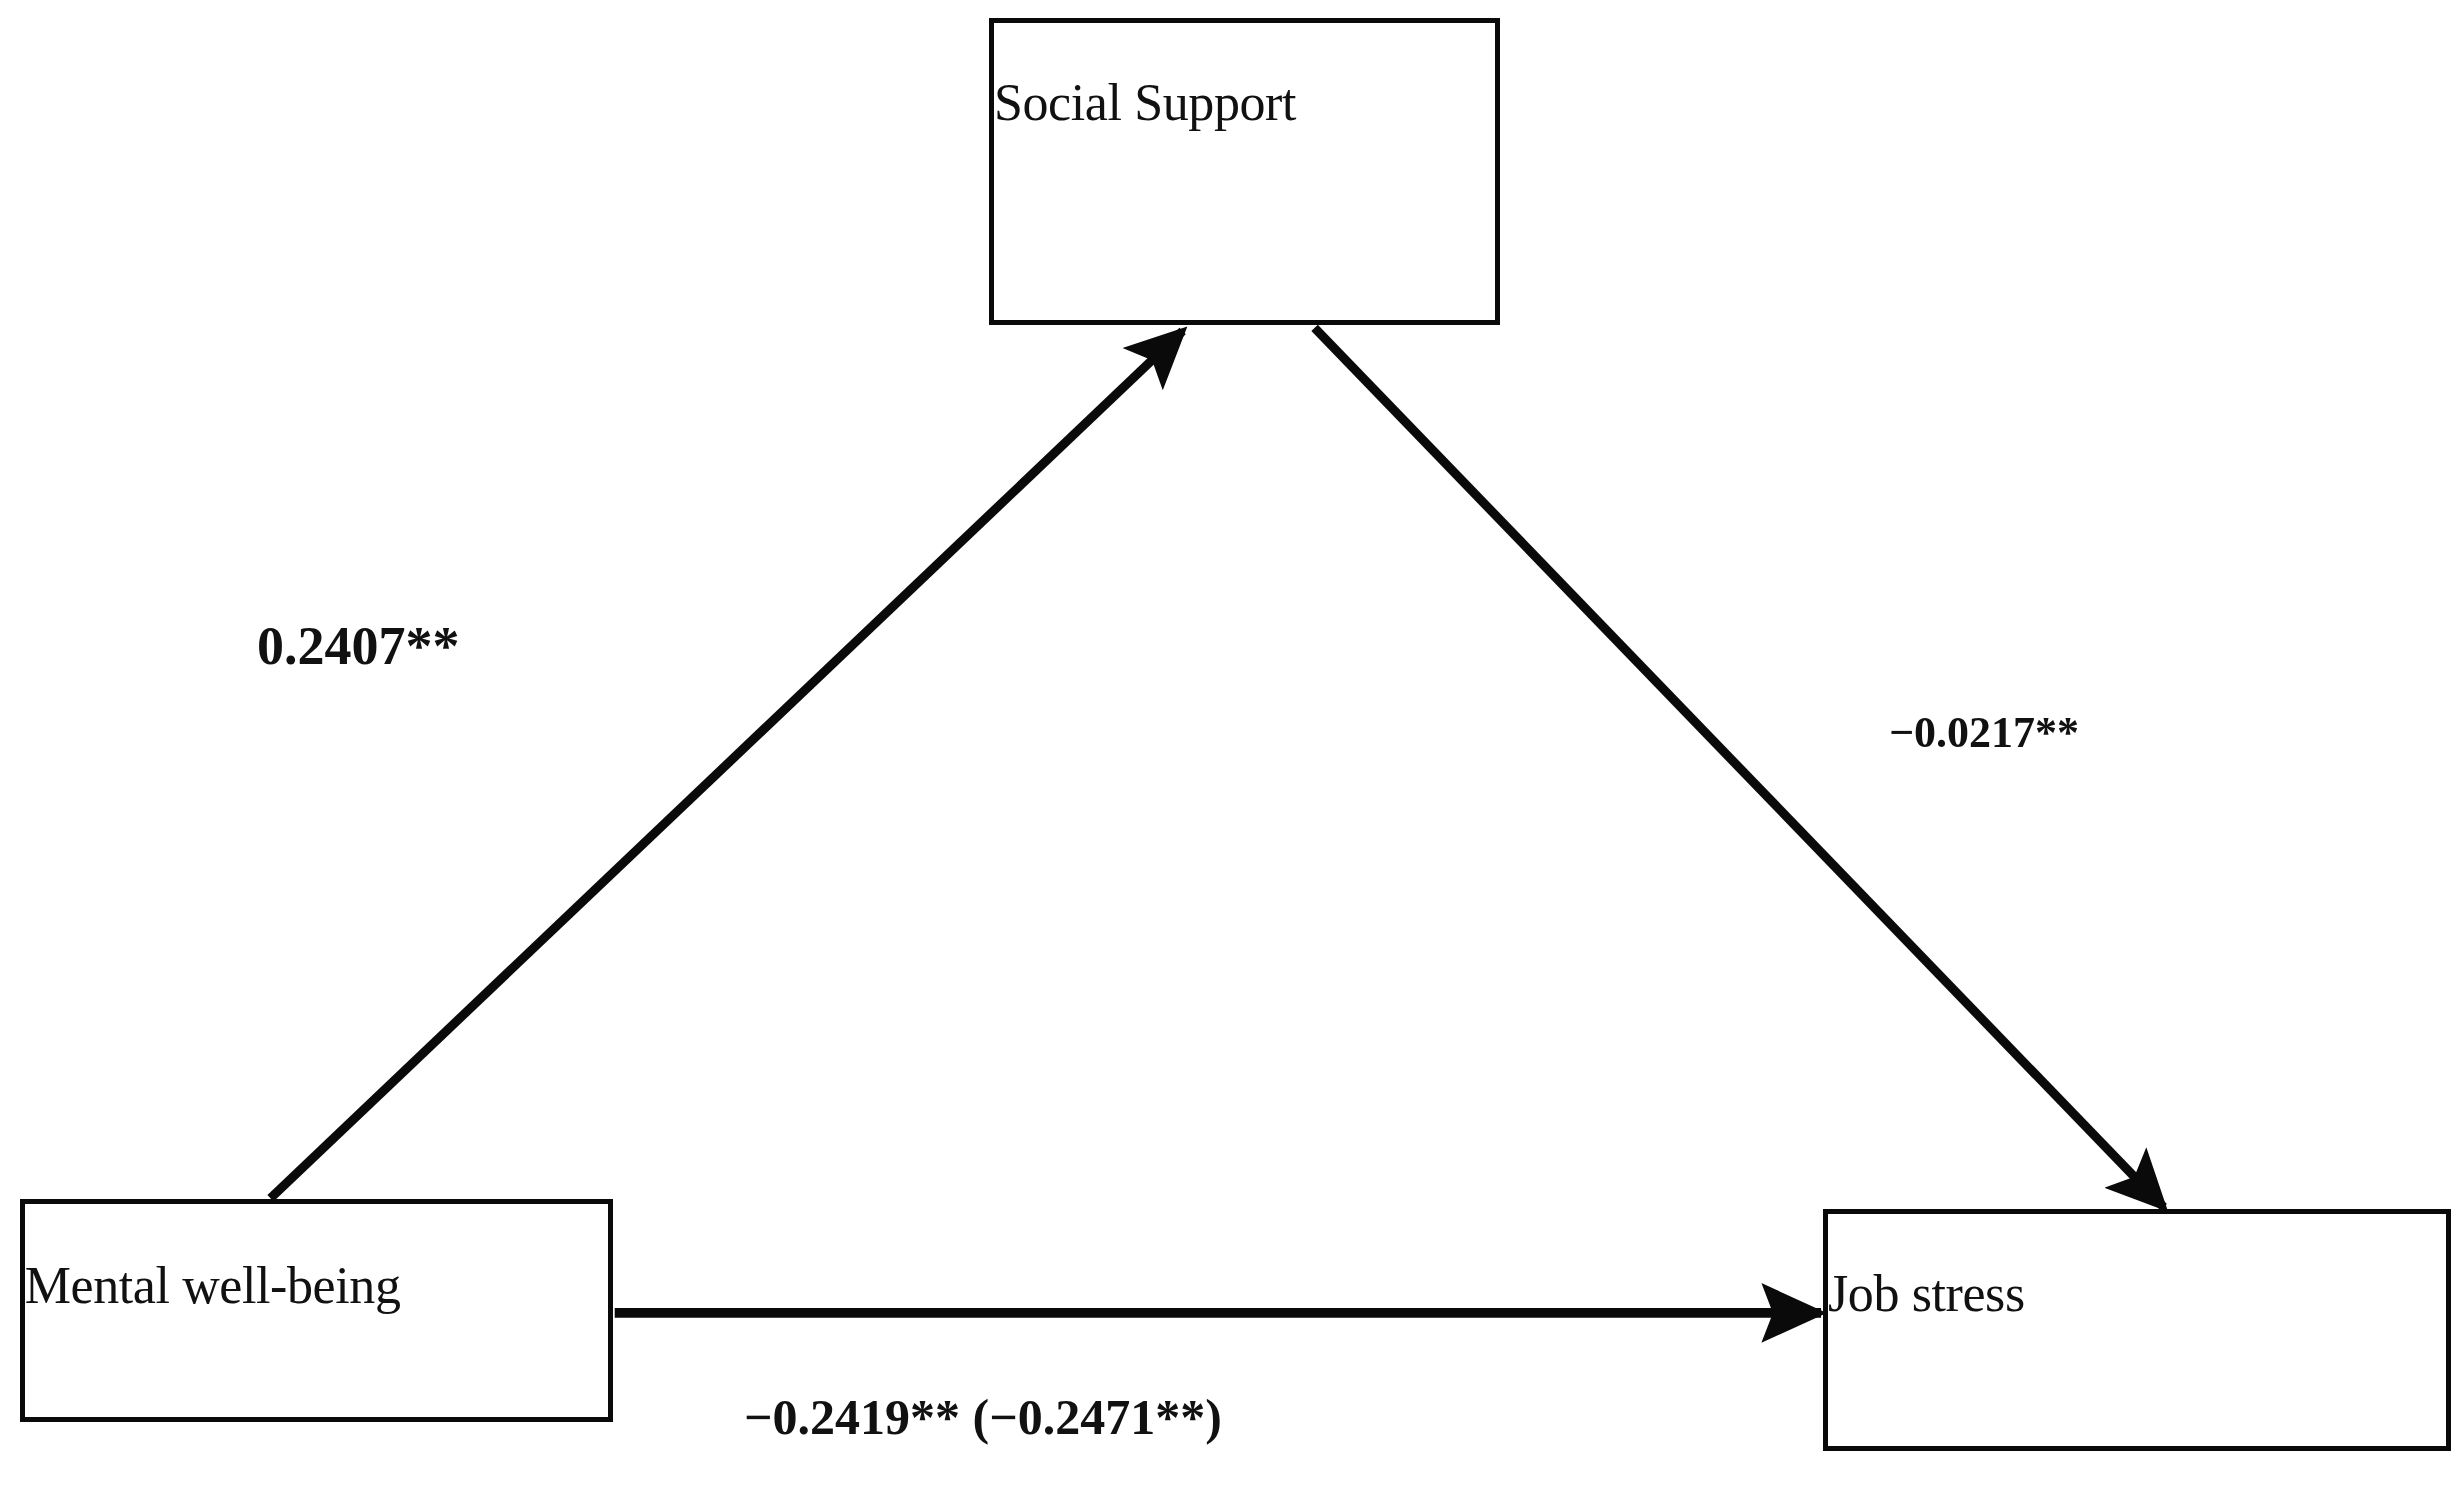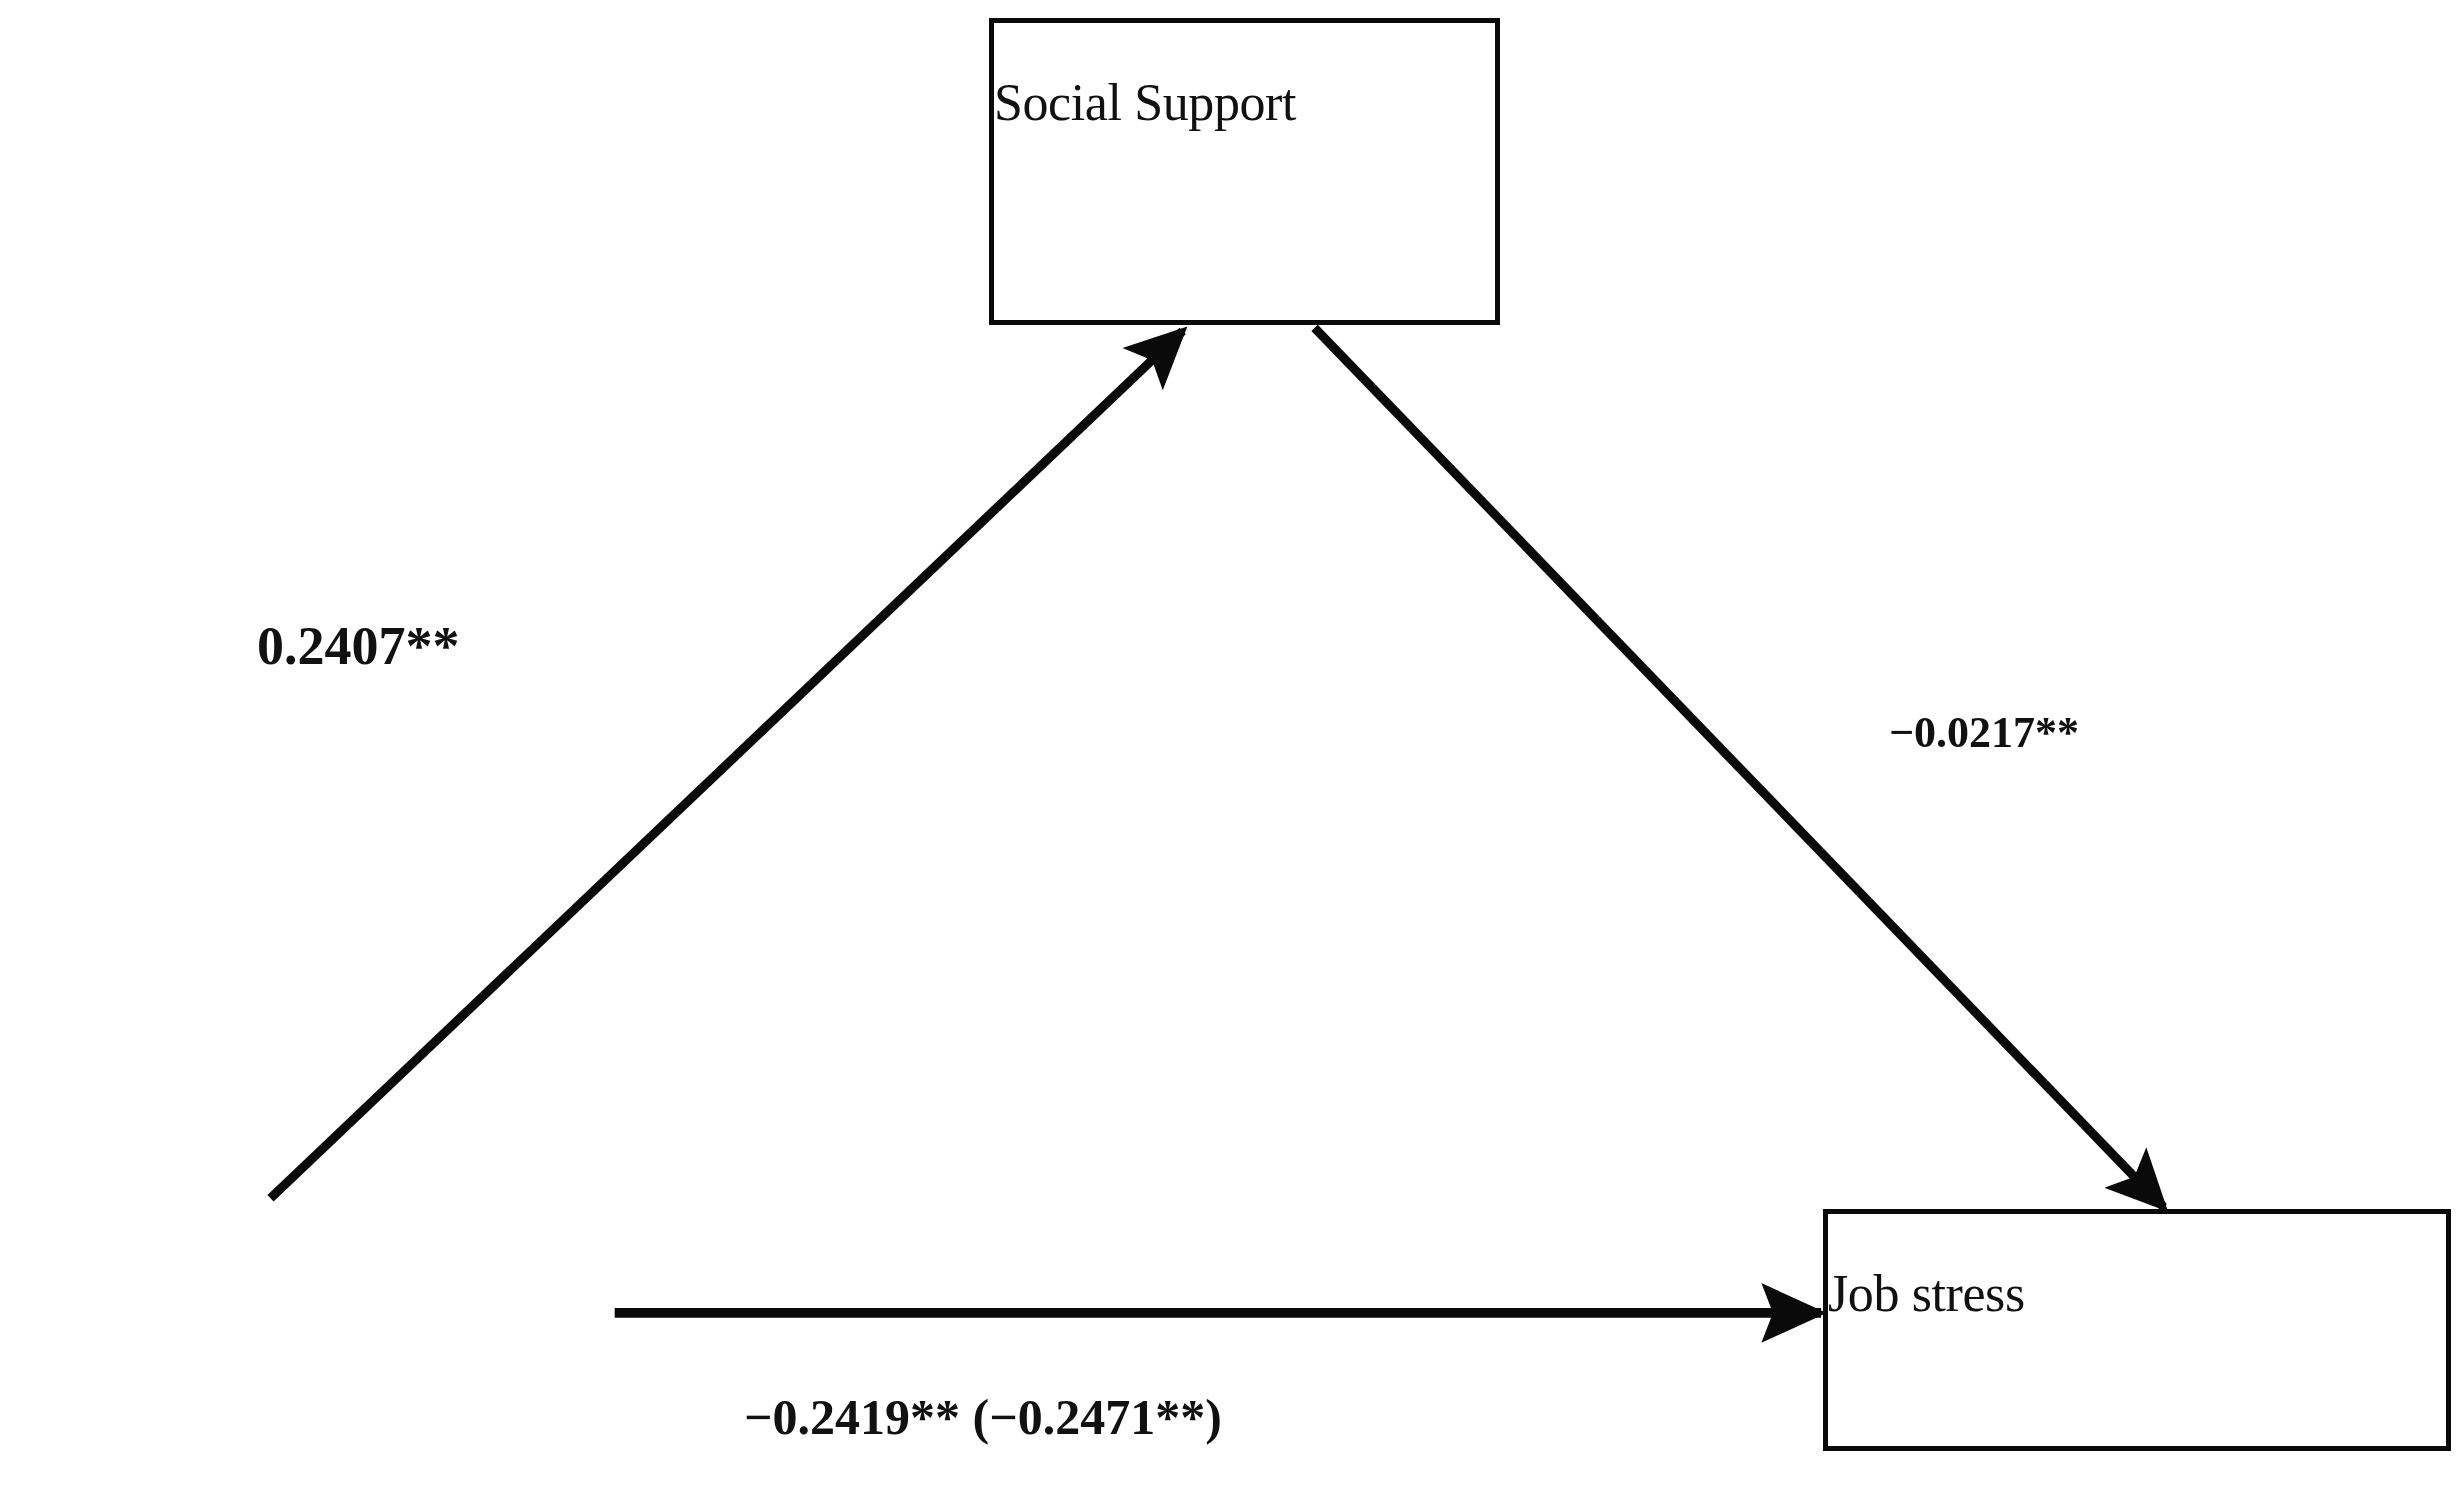--- a/index.html
+++ b/index.html
@@ -119,20 +119,23 @@
 
     <line x1="1604" y1="400" x2="2640" y2="1473" stroke="#0a0a0a" stroke-width="11" marker-end="url(#arrow-b)"></line>
 
     <line x1="750" y1="1602" x2="2222" y2="1602" stroke="#0a0a0a" stroke-width="12" marker-end="url(#arrow-c)"></line>
   </svg>
 
   <div class="node-box" id="node-social-support">
     <span class="node-label">Social Support</span>
   </div>
 
+  <div class="node-box" id="node-mental-wellbeing">
+    <span class="node-label">Mental well-being</span>
+  </div>
 
   <div class="node-box" id="node-job-stress">
     <span class="node-label">Job stress</span>
   </div>
 
   <div class="edge-label" id="label-a-path">0.2407**</div>
 
   <div class="edge-label" id="label-b-path">−0.0217**</div>
 
   <div class="edge-label" id="label-c-path">−0.2419** (−0.2471**)</div>

